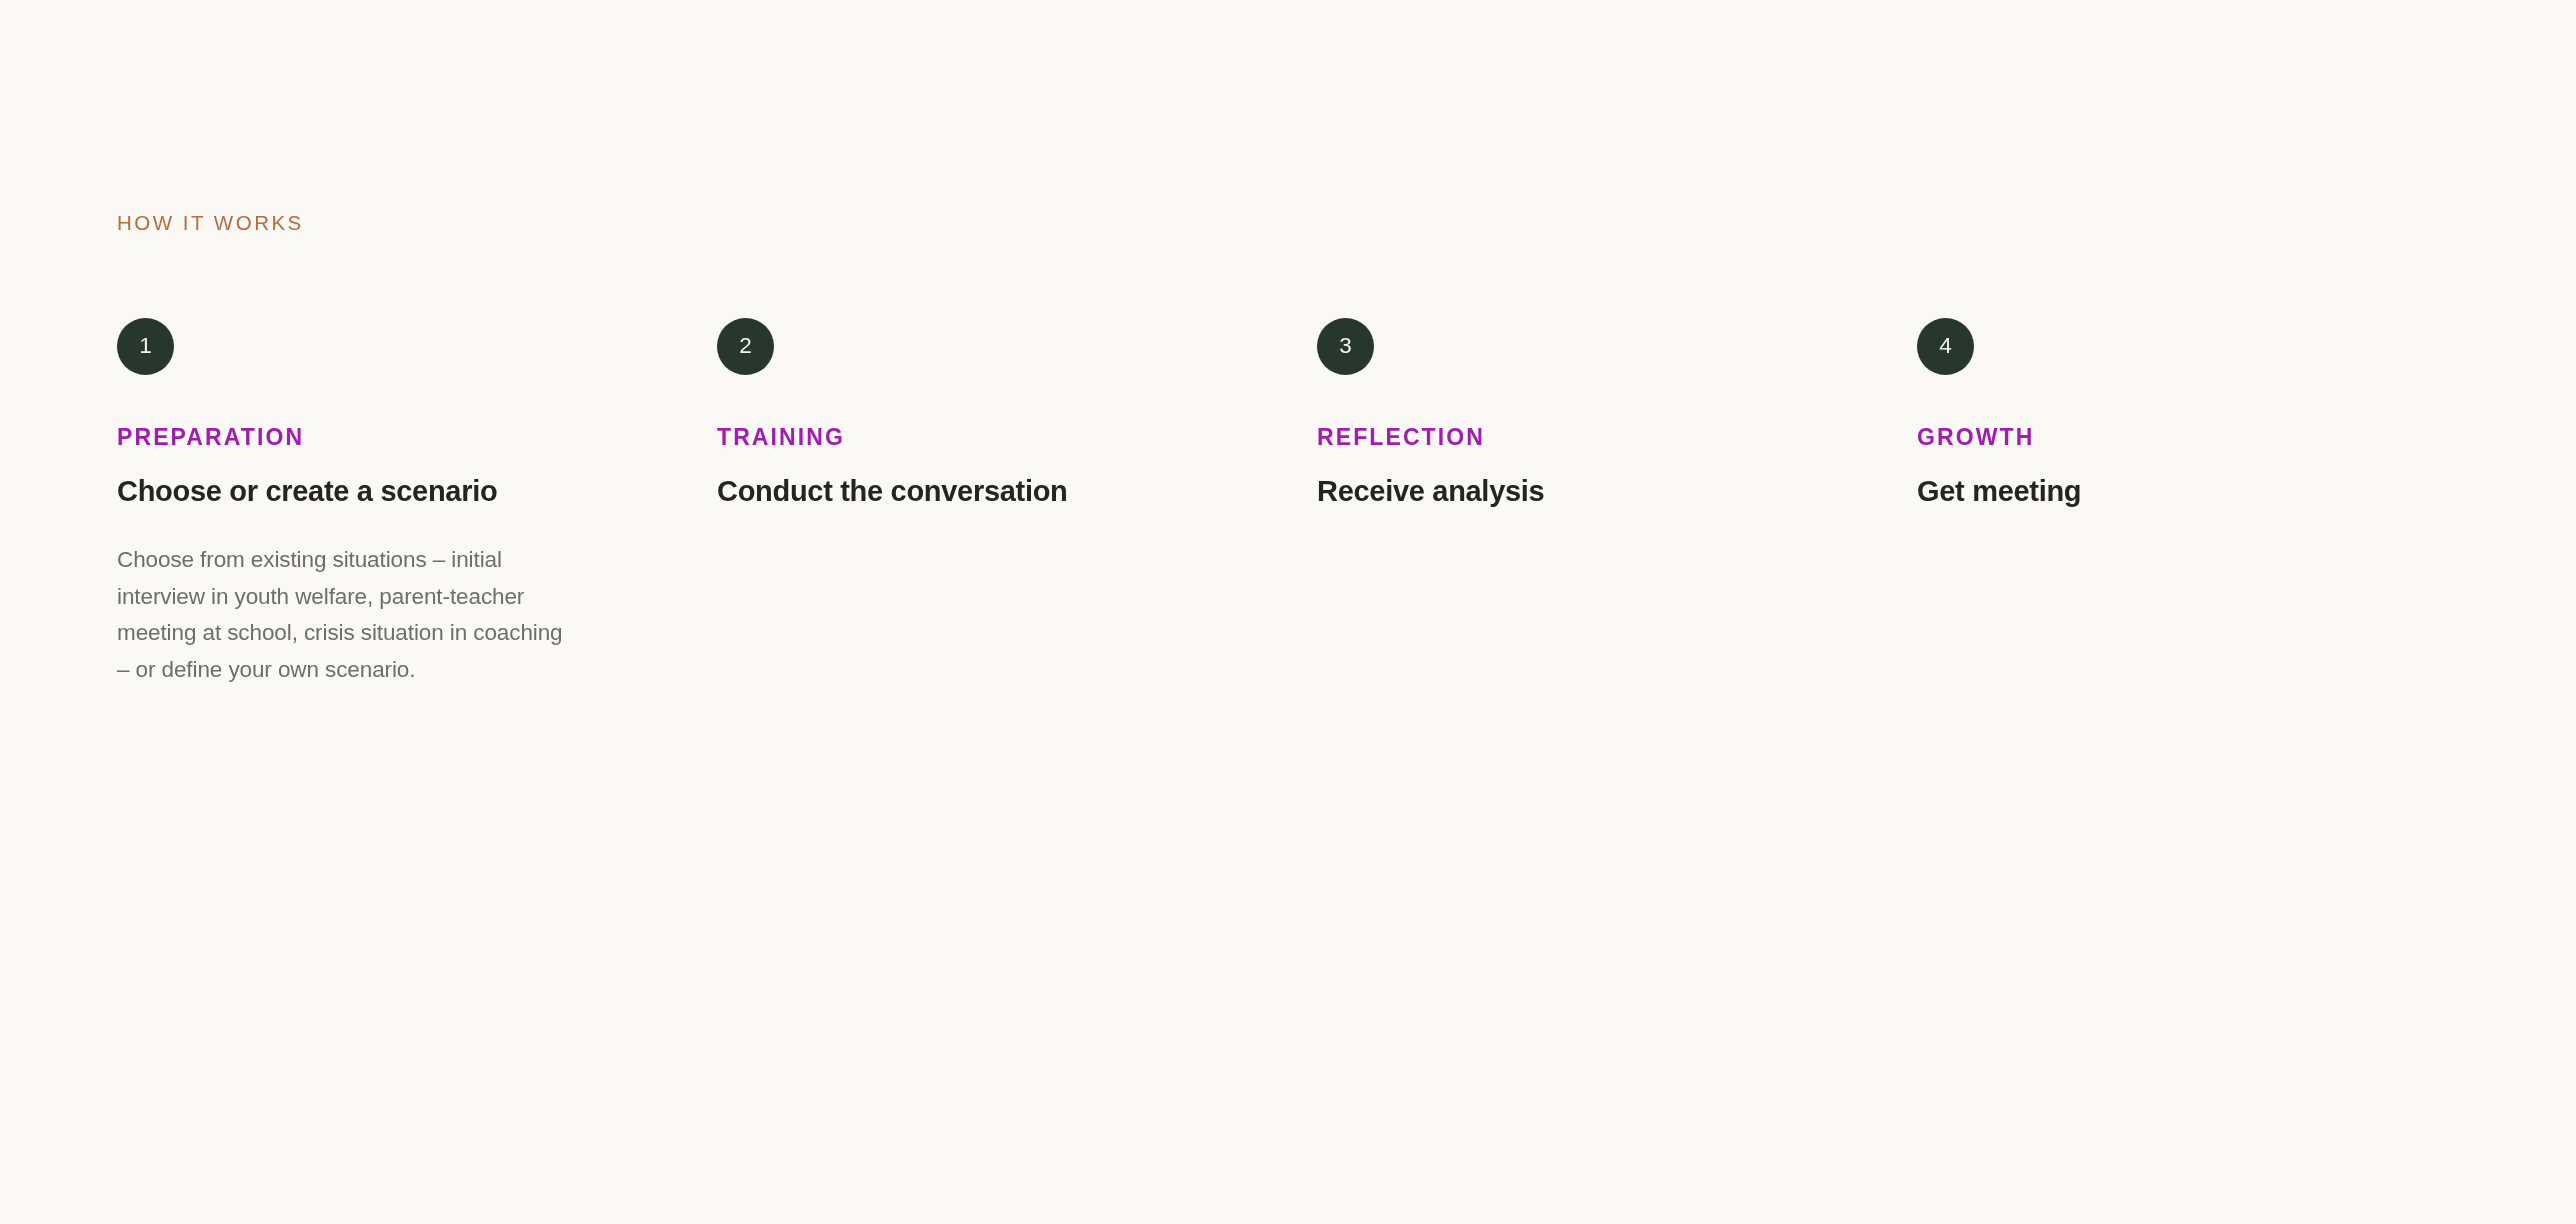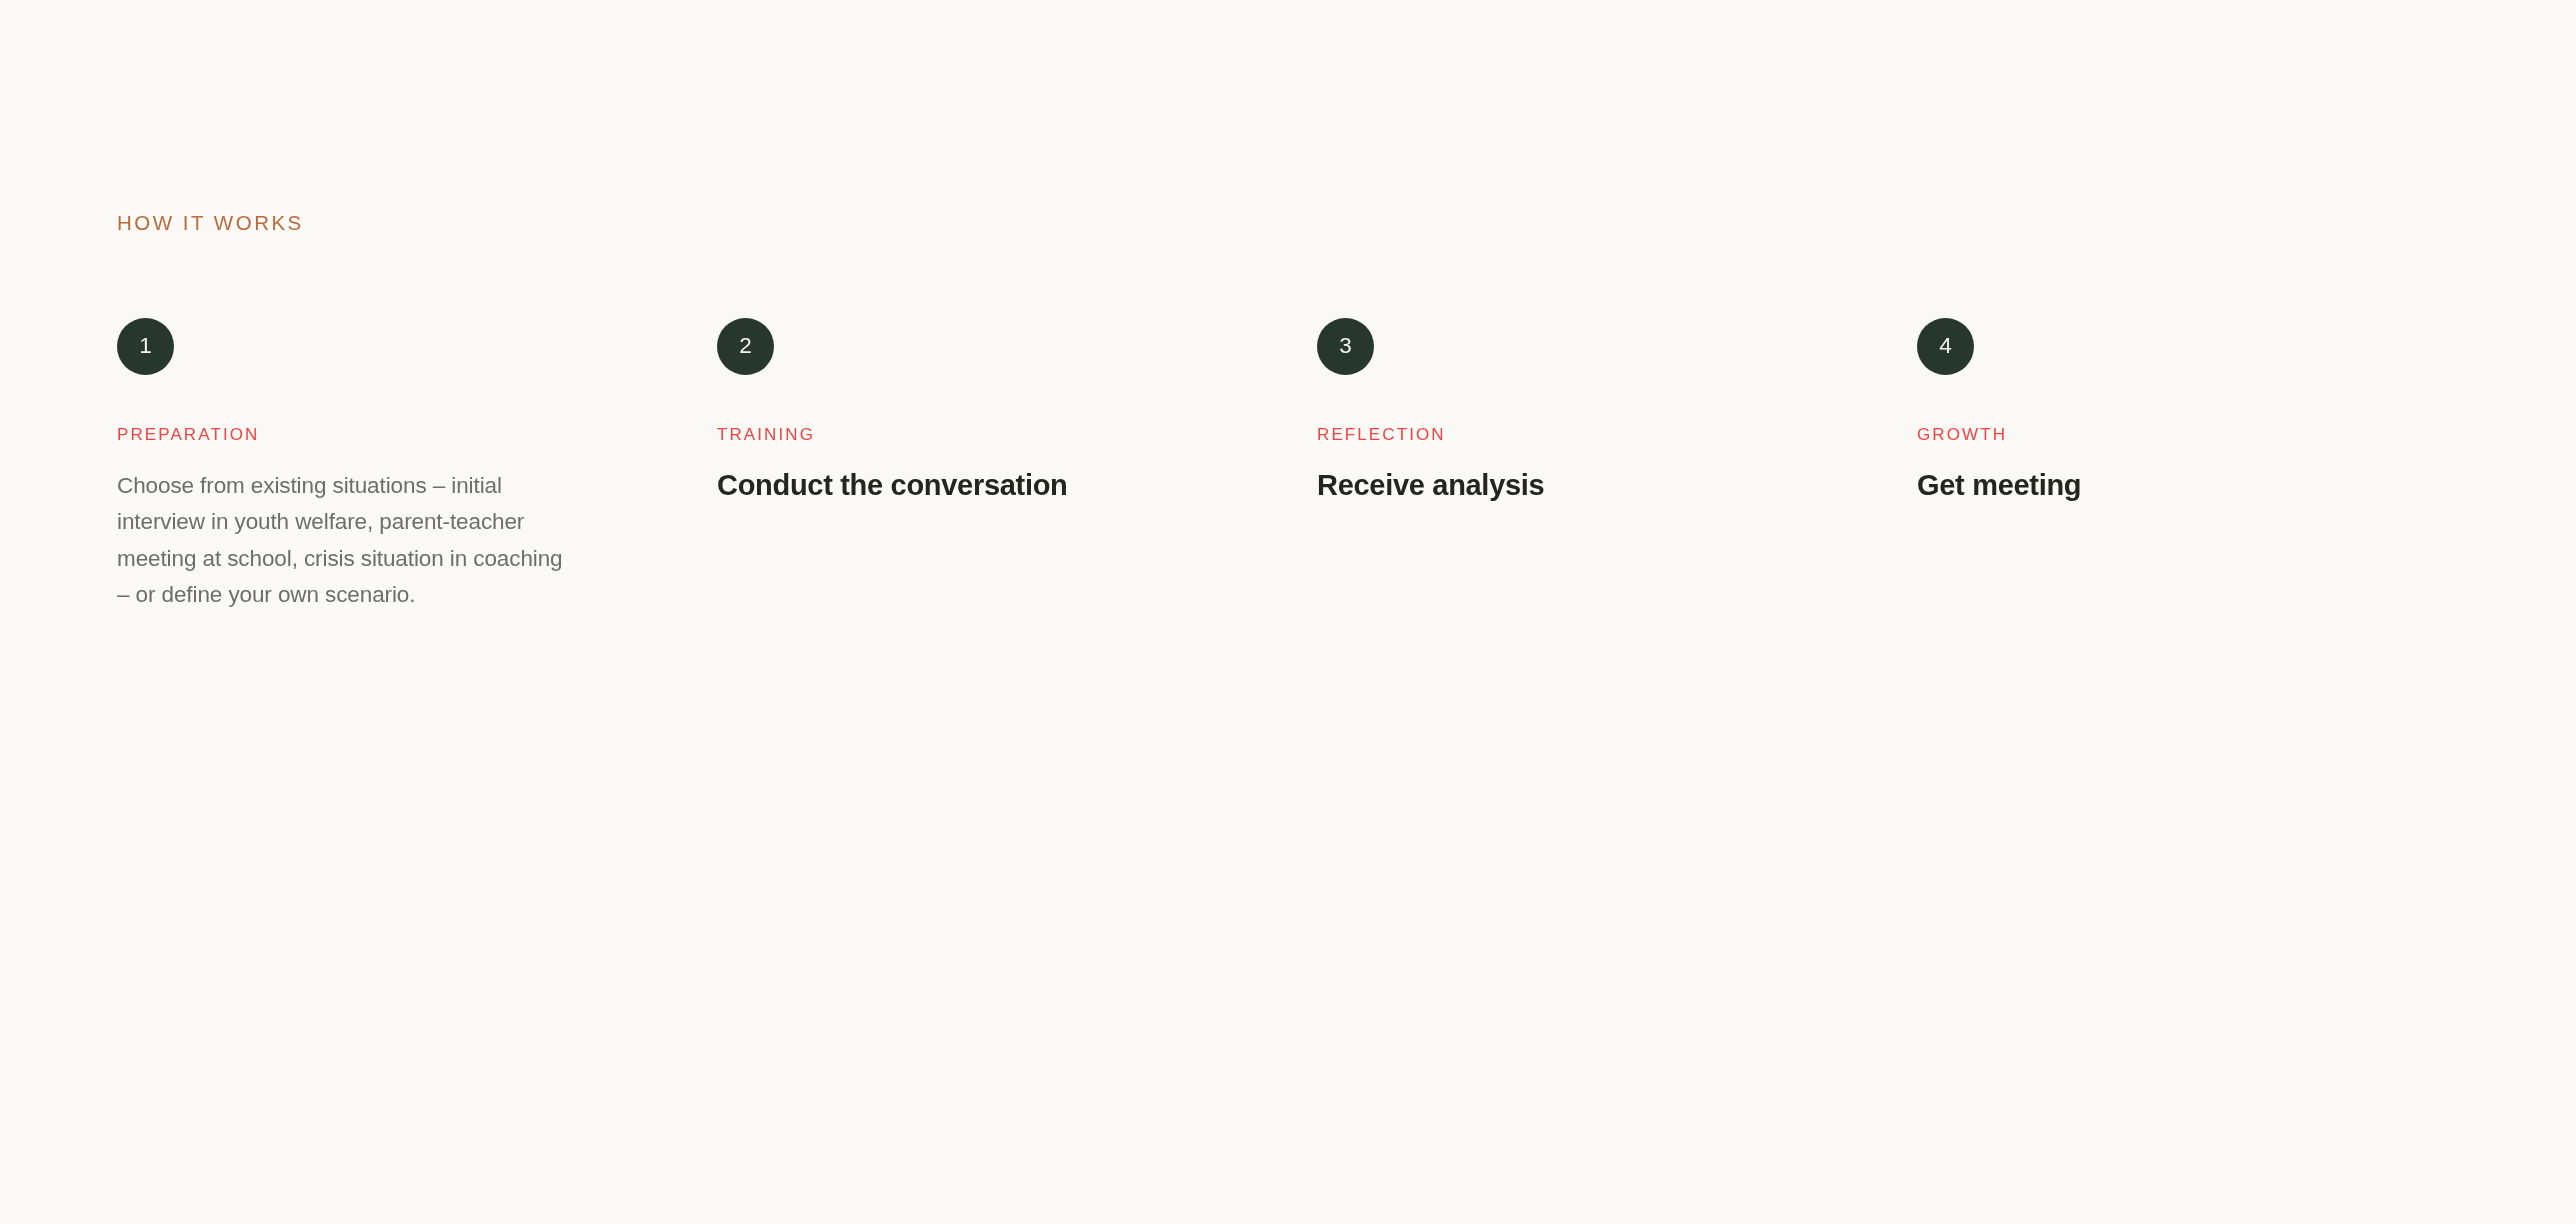--- a/index.html
+++ b/index.html
@@ -72,24 +72,24 @@
     align-items: center;
     justify-content: center;
     font-size: 22.5px;
     font-weight: 500;
     line-height: 1;
     letter-spacing: 0;
     margin-bottom: 51px;
   }
 
   .step-eyebrow {
-    font-size: 17px;
-    font-weight: 400;
+    font-size: 23px;
+    font-weight: 700;
     letter-spacing: 2.1px;
-    color: #ef4444;
+    color: #a21caf;
     text-transform: uppercase;
     line-height: 1;
     margin: 0 0 25.4px 0;
   }
 
   .step-title {
     font-size: 29px;
     font-weight: 600;
     color: #25251f;
     line-height: 1.22;
@@ -114,20 +114,21 @@
 
   <div class="header">
     <div class="eyebrow-top">HOW IT WORKS</div>
   </div>
 
   <div class="steps">
 
     <div class="step">
       <div class="badge">1</div>
       <div class="step-eyebrow">PREPARATION</div>
+      <div class="step-title">Choose or create a scenario</div>
       <p class="step-body">Choose from existing situations – initial interview in youth welfare, parent-teacher meeting at school, crisis situation in coaching – or define your own scenario.</p>
     </div>
 
     <div class="step">
       <div class="badge">2</div>
       <div class="step-eyebrow">TRAINING</div>
       <div class="step-title">Conduct the conversation</div>
     </div>
 
     <div class="step">

